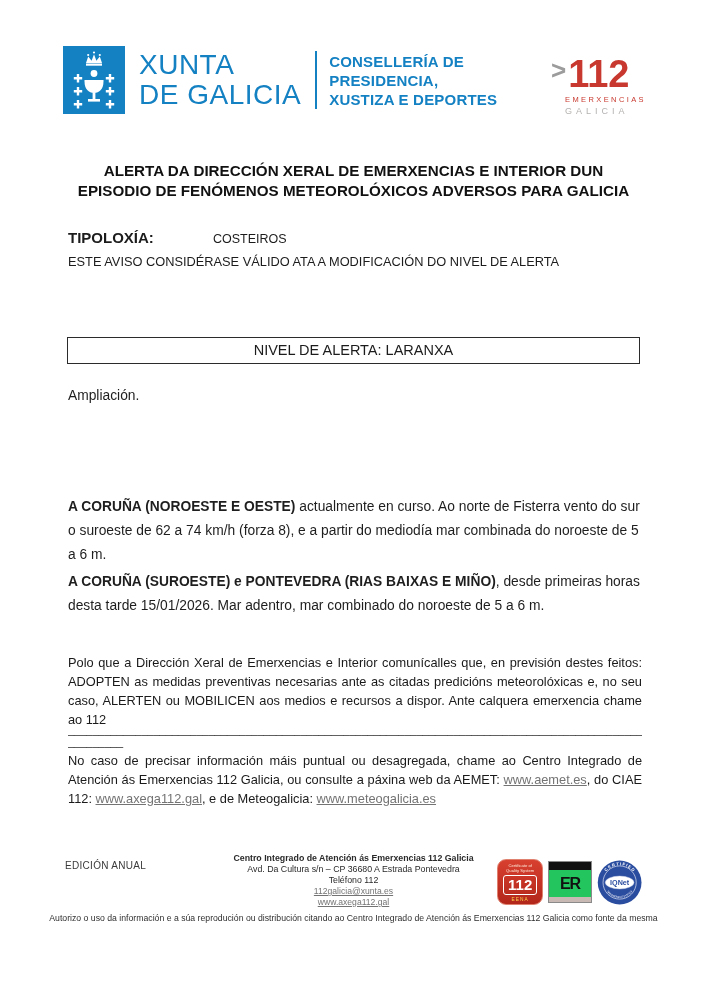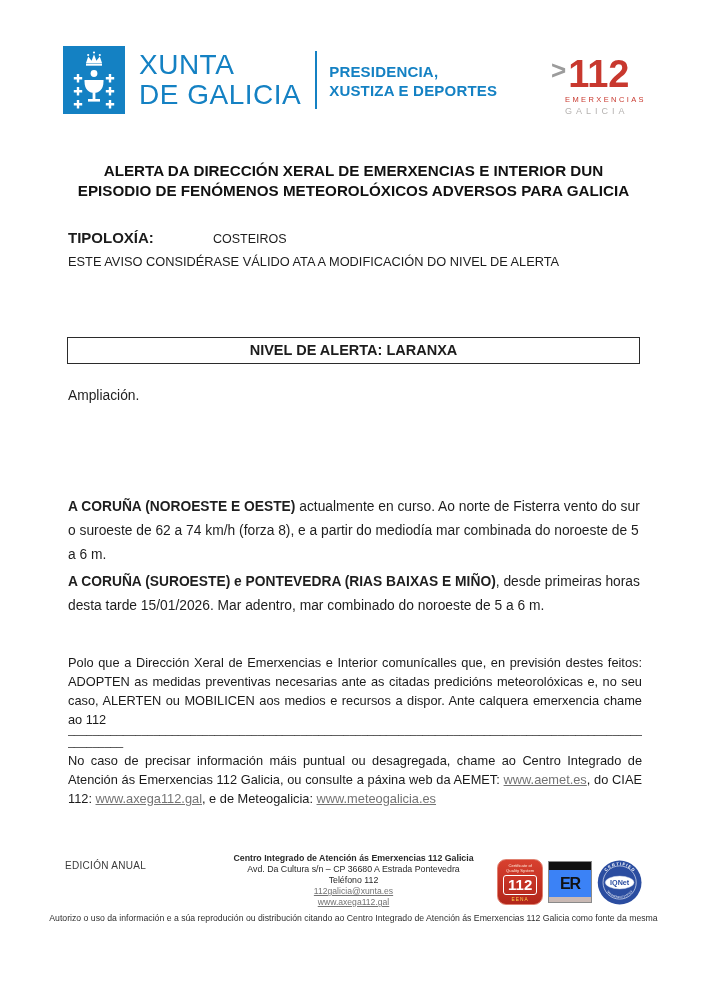--- a/index.html
+++ b/index.html
@@ -26,21 +26,21 @@
   .doc-title { position:absolute; top:161px; left:50px; right:50px; text-align:center; font-weight:700; font-size:15.2px; line-height:20px; color:#111; }
 
   
   .meta { position:absolute; top:229px; left:68px; width:572px; }
   .meta-row { display:flex; align-items:baseline; margin-bottom:8px; }
   .meta-label { font-weight:700; font-size:15px; width:145px; flex:0 0 auto; }
   .meta-value { font-size:12.5px; }
   .validity { font-size:12.8px; margin-top:4px; }
 
   
-  .alert-box { position:absolute; top:337px; left:67px; width:573px; border:1.3px solid #2b2b2b; text-align:center; padding:4px 0 5px; font-weight:700; font-size:14.5px; background:#fff; }
+  .alert-box { position:absolute; top:337px; left:67px; width:573px; border:1.3px solid #2b2b2b; text-align:center; padding:4px 0 5px; font-weight:400; font-size:14.5px; background:#fff; }
 
   
   .bodytext { position:absolute; left:68px; width:574px; font-size:13.8px; line-height:24px; color:#1e1e1e; }
   .b-amp { top:384px; }
   .b-p1 { top:410px; }
   .b-p2 { top:495px; }
   .b-p3 { top:570px; }
   .small-just { font-size:12.8px; line-height:19px; text-align:justify; color:#1a1a1a; }
   .b-p4 { top:653px; }
   .b-sep { top:724px; font-size:11px; line-height:12px; letter-spacing:0; color:#222; }
@@ -54,21 +54,21 @@
   .f-center .f-title { font-weight:700; }
   .f-center a { font-size:8.6px; }
   .f-auth { position:absolute; left:0; right:0; top:913px; text-align:center; font-size:8.7px; color:#2f2f2f; }
 
   
   .badges { position:absolute; left:497px; top:857px; width:145px; height:50px; display:flex; align-items:center; gap:5px; }
   .badge-112 { width:48px; height:46px; border-radius:9px; background:linear-gradient(#d8402f,#b2261a); border:1px solid #e08170; color:#fff; text-align:center; padding-top:3px; }
   .badge-112 .b-top { font-size:4.2px; line-height:5px; color:#ffe9d9; }
   .badge-112 .b-num { display:inline-block; border:1px solid #fff; border-radius:3px; padding:0 4px; font-size:15px; font-weight:700; line-height:18px; margin-top:2px; }
   .badge-112 .b-bot { font-size:4.8px; color:#ffd24a; margin-top:2px; letter-spacing:1px; }
-  .badge-er { width:45px; height:42px; background:#3b82f6; border:1px solid #8a8a8a; display:flex; flex-direction:column; }
+  .badge-er { width:45px; height:42px; background:#22c55e; border:1px solid #8a8a8a; display:flex; flex-direction:column; }
   .badge-er .er-band { height:8px; background:#111; }
   .badge-er .er-main { flex:1; display:flex; align-items:center; justify-content:center; font-weight:700; font-size:16px; letter-spacing:-1px; color:#111; }
   .badge-er .er-foot { height:5px; background:#c9b9b4; }
   .badge-iqnet { width:47px; height:47px; }
 </style>
 </head>
 <body>
 
 <div class="page">
 
@@ -99,20 +99,21 @@
             <path d="M45.8 54 h2.4 v3 h3 v2.4 h-3 v3 h-2.4 v-3 h-3 v-2.4 h3 z"></path>
           </g>
         </svg>
       </div>
       <div class="brand-text">
         <div>XUNTA</div>
         <div>DE GALICIA</div>
       </div>
       <div class="brand-divider"></div>
       <div class="dept-text">
+        <div>CONSELLERÍA DE</div>
         <div>PRESIDENCIA,</div>
         <div>XUSTIZA E DEPORTES</div>
       </div>
     </div>
 
     <div class="e112">
       <div class="e112-top">
         <span class="e112-chevron">&gt;</span>
         <span class="e112-num">112</span>
       </div>

